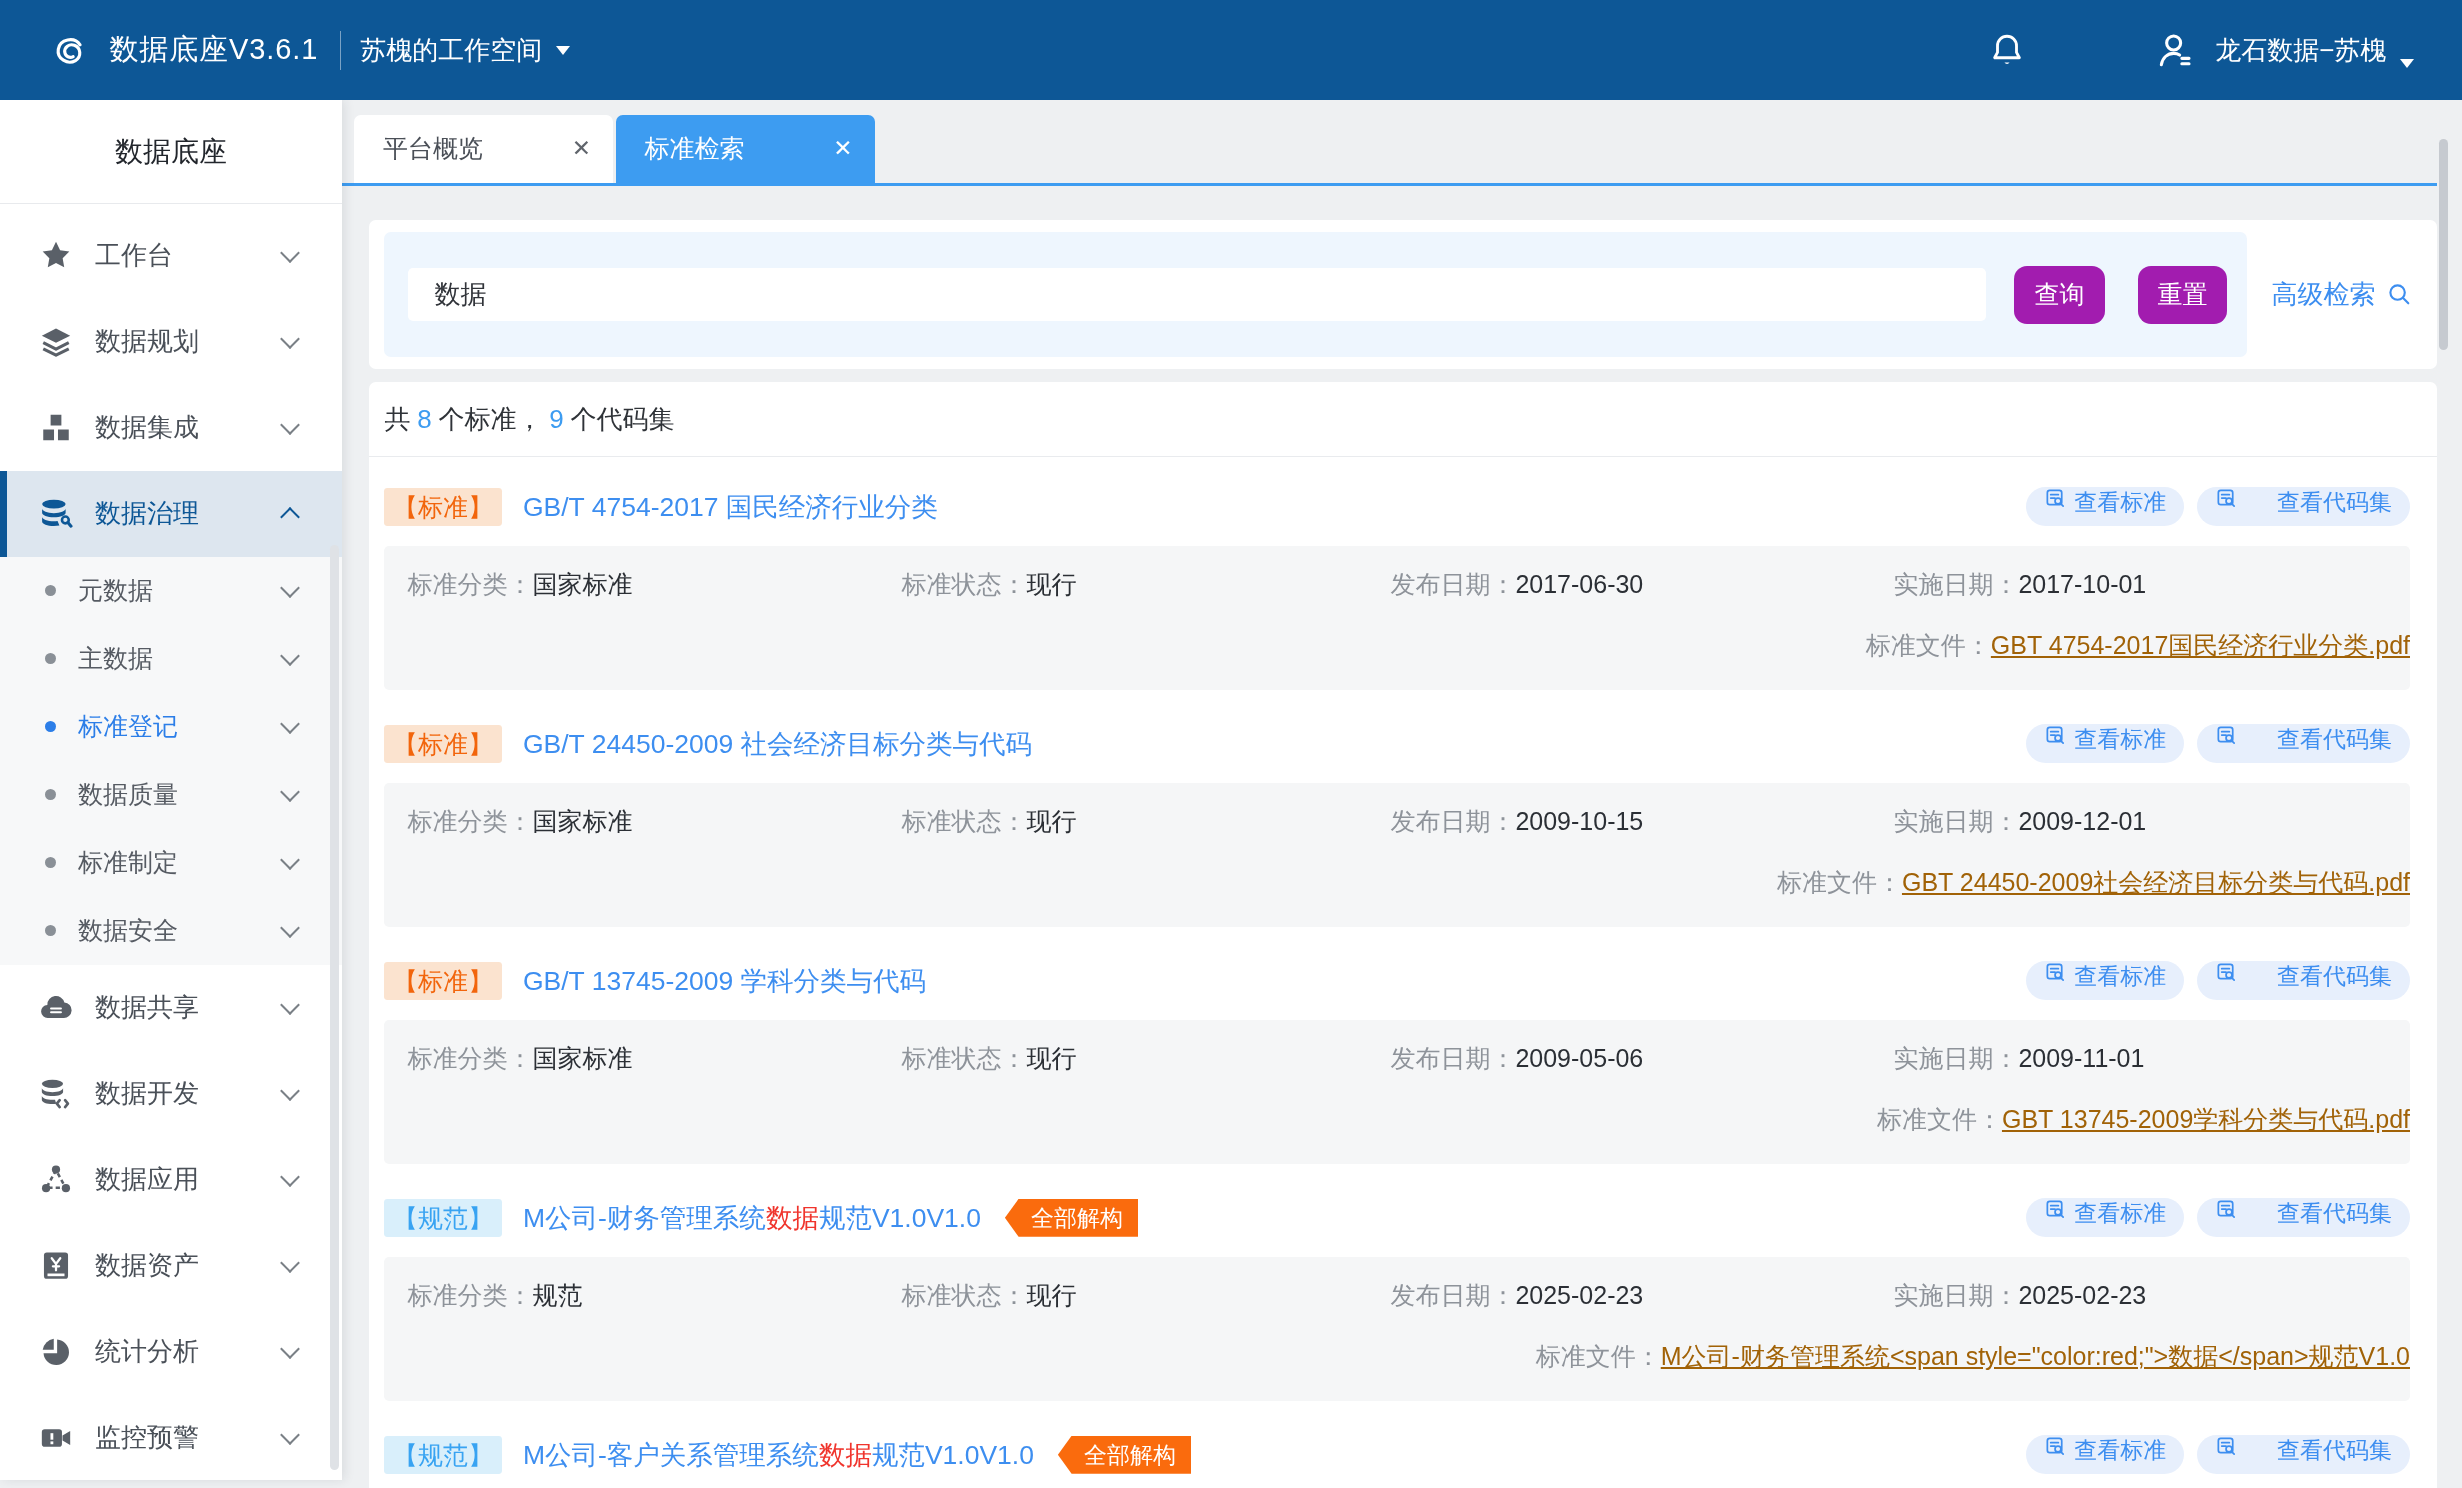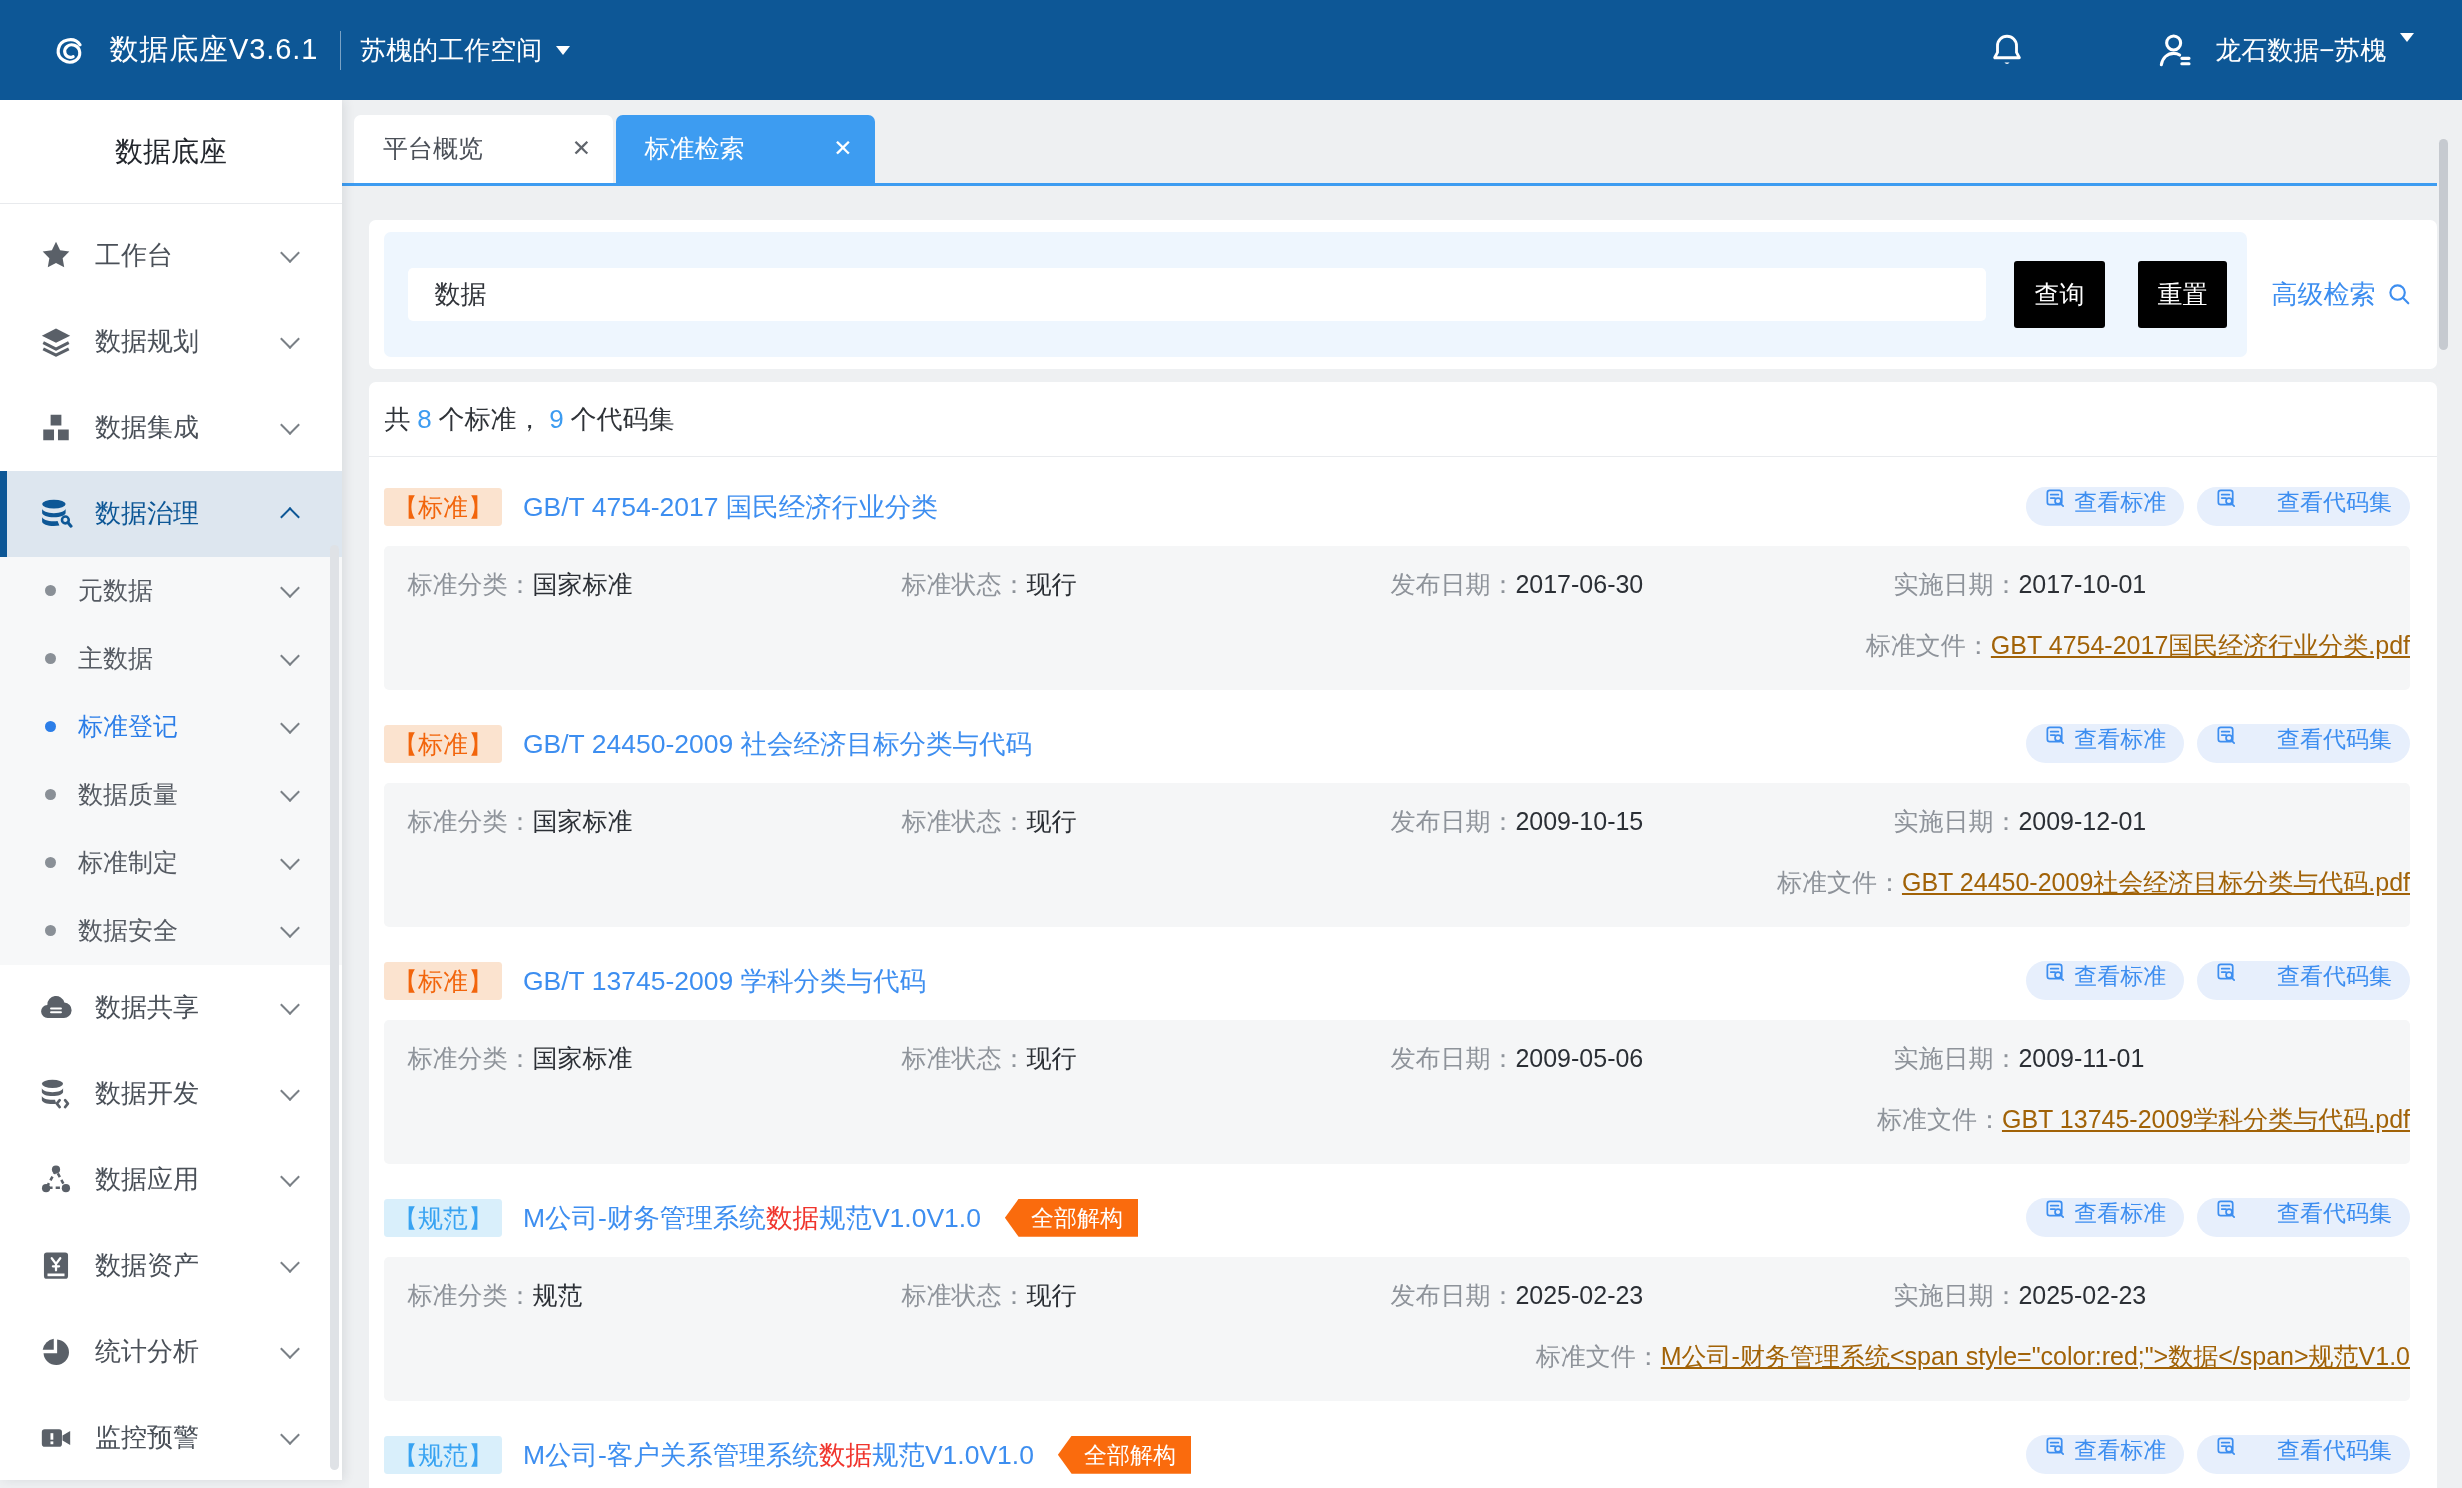--- a/index.html
+++ b/index.html
@@ -12,21 +12,21 @@
   
   .topbar{position:absolute;top:0;left:0;width:100%;height:100px;background:#0d5796;display:flex;align-items:center;z-index:20;}
   .logo{margin-left:48px;width:46px;height:46px;flex:none;}
   .app-title{color:#fff;font-size:29px;margin-left:15.4px;letter-spacing:0.9px;}
   .top-sep{width:0.9px;height:39px;background:rgba(255,255,255,.45);margin:0 19px 0 22px;}
   .workspace{display:flex;align-items:center;color:#fff;font-size:26px;cursor:pointer;}
   .caret-down{width:0;height:0;border-left:7.7px solid transparent;border-right:7.7px solid transparent;border-top:9.4px solid #fff;margin-left:13.7px;}
   .top-right{margin-left:auto;display:flex;align-items:center;margin-right:48px;}
   .bell{width:38px;height:39px;margin-right:128px;cursor:pointer;}
   .avatar{width:41px;height:41px;margin-right:20.5px;}
-  .username{color:#fff;font-size:26px;display:flex;align-items:flex-start;cursor:pointer;}
+  .username{color:#fff;font-size:26px;display:flex;align-items:flex-end;cursor:pointer;}
   
   .sidebar{position:absolute;top:100px;left:0;bottom:8px;width:342px;background:#fff;z-index:10;box-shadow:2.6px 0 10.3px rgba(25,35,45,.10);}
   .sidebar-title{height:103px;line-height:103px;text-align:center;font-size:28px;color:#22262c;border-bottom:0.9px solid #e8eaed;}
   .nav{padding-top:8.6px;}
   .nav-item{height:86px;display:flex;align-items:center;position:relative;color:#4a5058;cursor:pointer;}
   .nav-item .nicon{width:34px;height:34px;margin-left:39px;flex:none;color:#5a6068;}
   .nav-item .nlabel{font-size:26px;margin-left:22px;}
   .chev{width:12px;height:12px;border-right:2.6px solid #7a8086;border-bottom:2.6px solid #7a8086;transform:rotate(45deg);position:absolute;right:45px;top:50%;margin-top:-9.4px;}
   .chev.up{transform:rotate(-135deg);margin-top:-3.4px;border-color:#0d5796;}
   .nav-item.active{background:#dde6ef;color:#0d5796;}
@@ -47,21 +47,21 @@
   .tab .tlabel{font-size:25px;color:#4a4f57;margin-left:29px;}
   .tab .tclose{margin-left:auto;margin-right:22px;font-size:23px;color:#60656c;}
   .tab.active{background:#3d9cf1;}
   .tab.active .tlabel,.tab.active .tclose{color:#fff;}
   .tab-underline{position:absolute;left:0;right:25px;bottom:0;height:3.4px;background:#3d9cf1;}
   .content{padding:34px 25px 0 27px;}
   
   .search-card{height:149px;background:#fff;border-radius:6.8px;display:flex;box-sizing:border-box;}
   .filter-panel{margin:12px 0 12px 15.4px;width:1863px;border-radius:6.8px;background:#eef6fe;display:flex;align-items:center;padding:0 20.5px 0 24px;box-sizing:border-box;flex:none;}
   .search-input{flex:1;height:53px;border:none;outline:none;border-radius:5.1px;background:#fff;font-size:26px;color:#303339;padding:0 26px;margin-right:28px;font-family:inherit;}
-  .btn{height:67px;border:none;border-radius:3px;background:#000000;color:#fff;font-size:25px;cursor:pointer;font-family:inherit;}
+  .btn{height:58px;border:none;border-radius:13px;background:#a21caf;color:#fff;font-size:25px;cursor:pointer;font-family:inherit;}
   .btn.query{width:91px;margin-right:33px;}
   .btn.reset{width:89px;}
   .advanced{flex:1;display:flex;align-items:center;justify-content:center;color:#3d8ef0;font-size:26px;cursor:pointer;}
   .advanced svg{width:27px;height:27px;margin-left:10.3px;}
   
   .results-card{margin-top:13px;background:#fff;border-radius:6.8px;min-height:1113px;}
   .count-row{height:74px;display:flex;align-items:center;padding-left:15.4px;font-size:26px;color:#2f3338;}
   .count-row .num{color:#3d9cf1;font-weight:500;margin:0 6.8px;}
   .count-divider{border-top:0.9px solid #e9ebee;}
   

